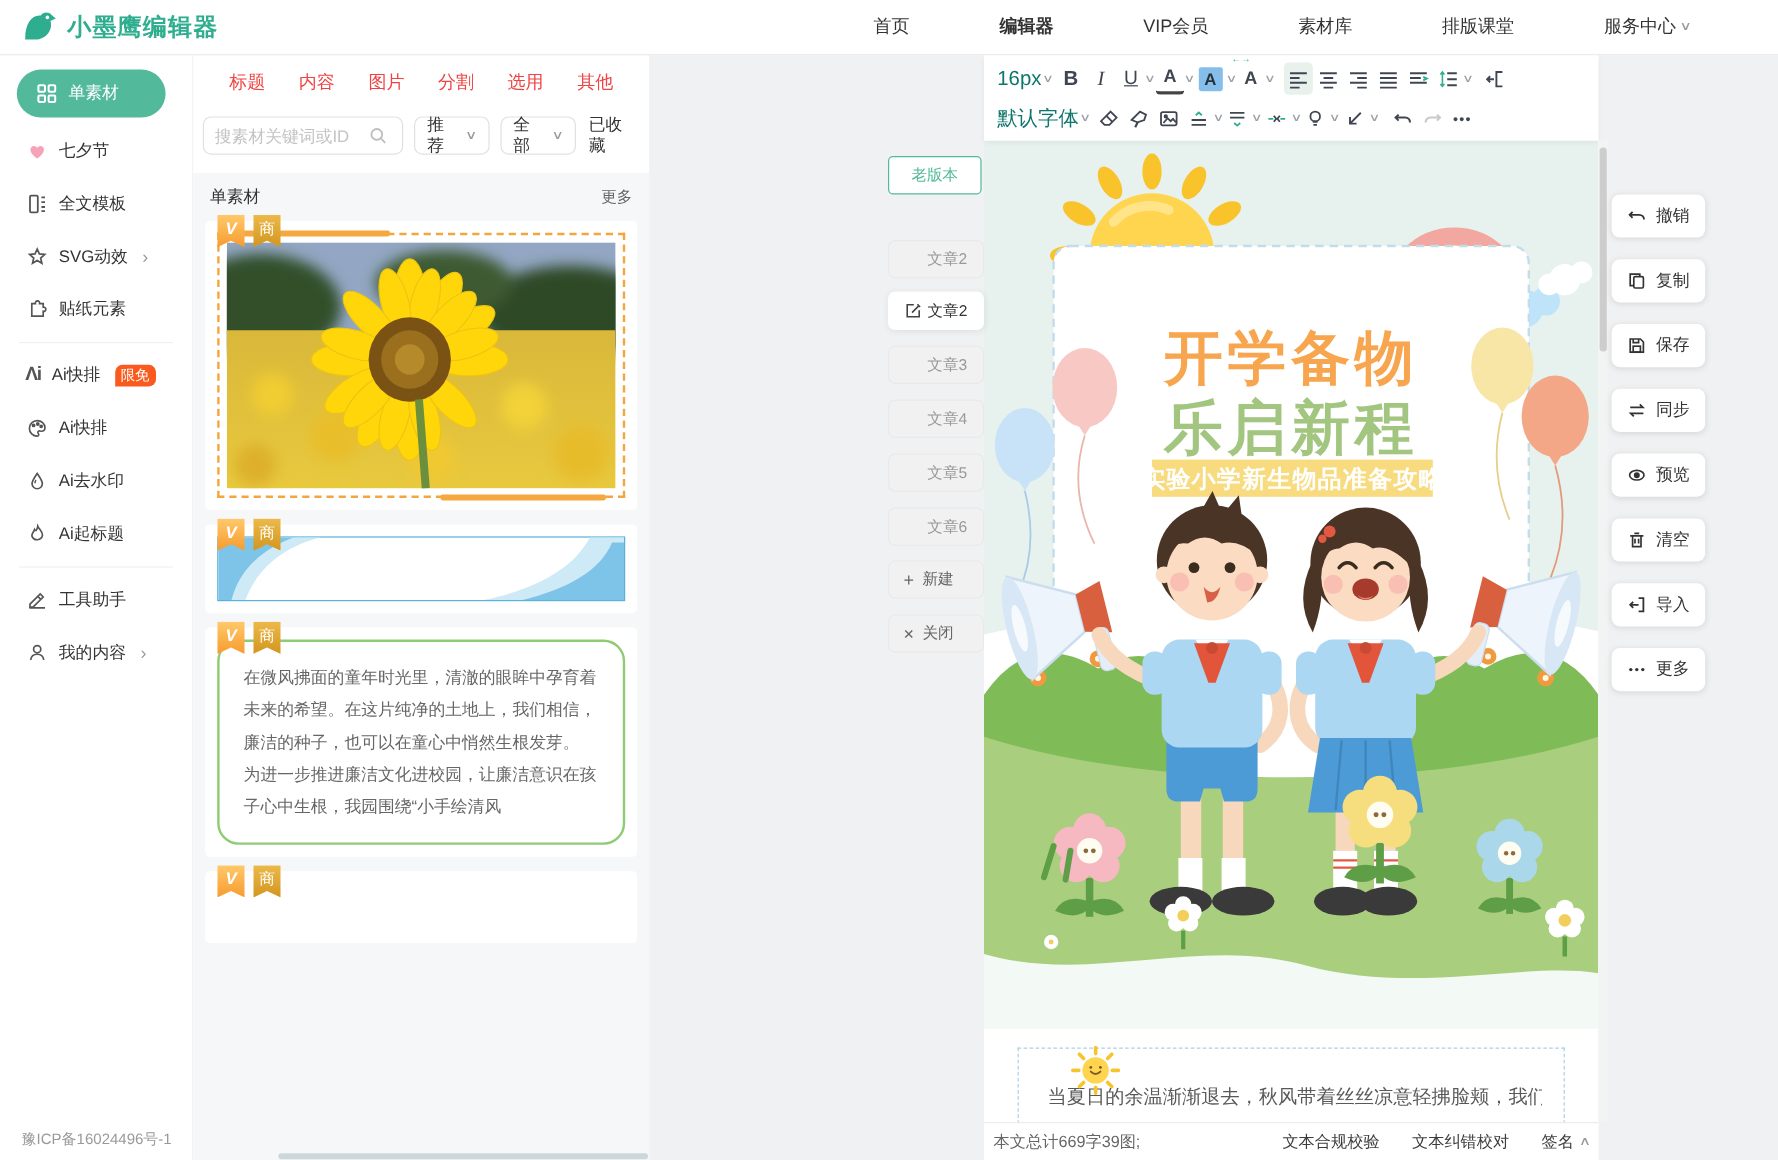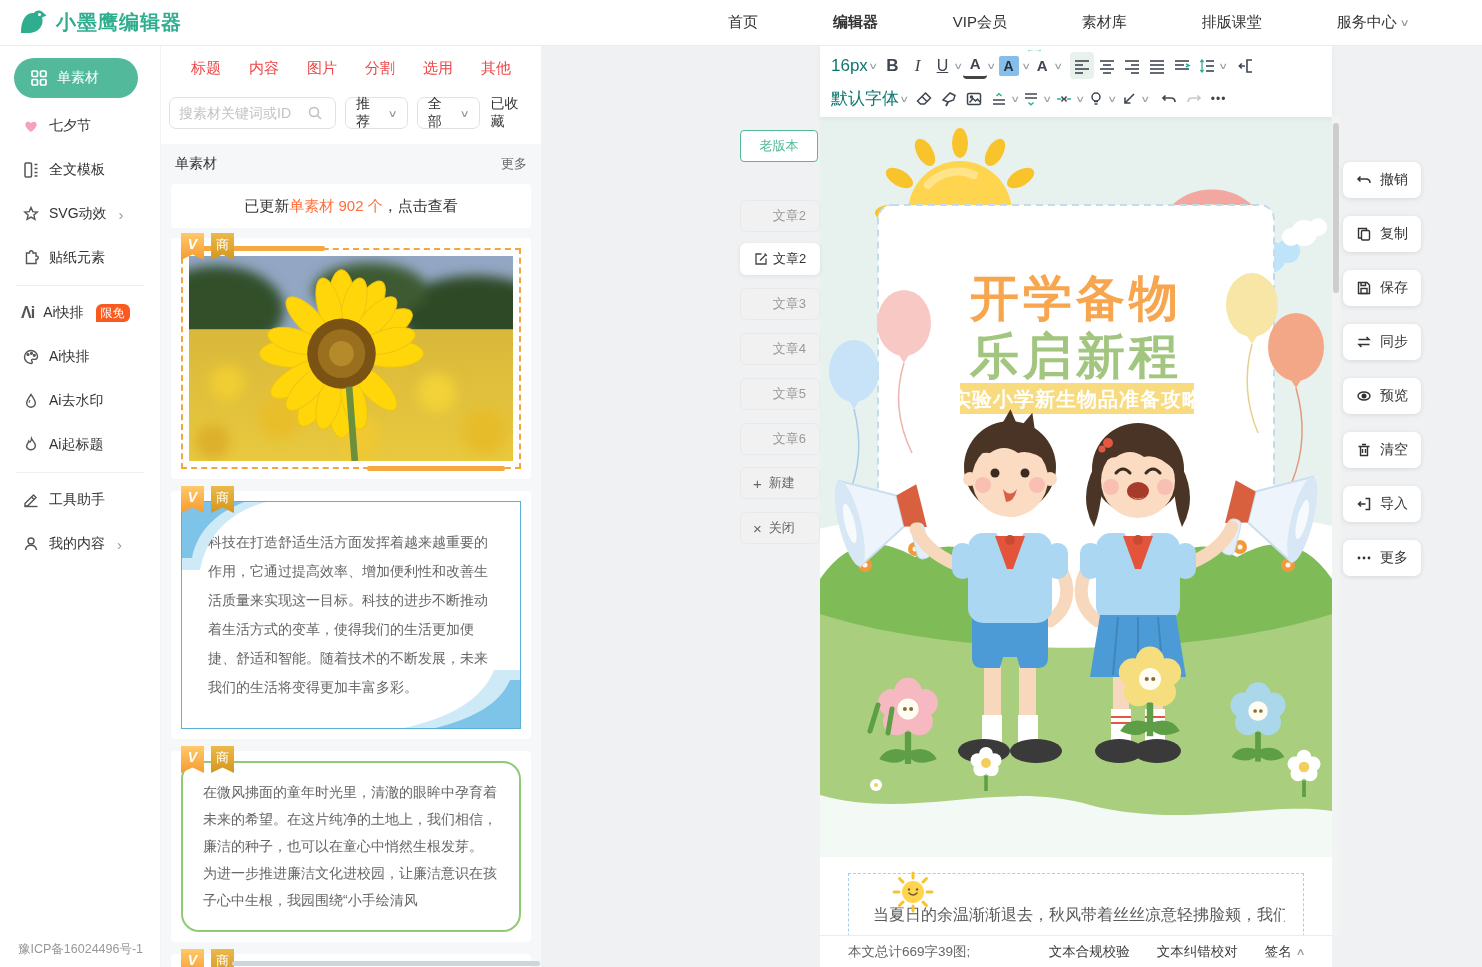--- a/index.html
+++ b/index.html
@@ -81,21 +81,21 @@
 .tb-abg{background:#85beea;border-radius:2px;width:20px;height:20px;display:flex;align-items:center;justify-content:center;font-size:14px;font-weight:bold;color:#263238}
 .tb-asp{position:relative;font-size:15px;font-weight:bold}
 .tb-asp .sp{position:absolute;top:-7px;left:-4px;right:-4px;font-size:8px;color:#2fae8f;letter-spacing:0}
 .tb-sep{width:6px}
 .canvas{position:absolute;top:71px;left:0;right:0;bottom:32px;background:#fff;overflow:hidden}
 .poster{display:block}
 .doc-section{position:relative;background:#fff;height:190px}
 .doc-block{position:absolute;left:28px;right:28px;top:16px;height:200px;border:1px dashed #a9cfe8;padding:22px 18px 0 24px}
 .doc-line{font-size:16px;color:#595959;line-height:37px;white-space:nowrap;overflow:hidden}
 .mini-sun{position:absolute;left:42px;top:-4px;z-index:2}
-.statusbar{position:absolute;left:0;right:0;bottom:0;height:32px;background:#fff;border-top:1px solid #ececec;display:flex;align-items:center;padding:0 28px;font-size:13.5px;color:#666;z-index:8}
+.statusbar{position:absolute;left:0;right:0;bottom:0;height:32px;background:#fff;border-top:1px solid #ececec;display:flex;align-items:center;padding:0 8px;font-size:13.5px;color:#666;z-index:8}
 .status-links{margin-left:auto;display:flex;gap:27px;color:#3c3c3c;align-items:center}
 .status-link{cursor:pointer;display:flex;align-items:center;gap:5px}
 .vscroll{position:absolute;left:1332px;top:117px;width:8px;bottom:32px;background:#f2f3f3;z-index:9}
 .vscroll-thumb{position:absolute;top:6px;left:1px;width:6px;height:170px;background:#cdcdcd;border-radius:3px}
 
 
 .action-btn{position:absolute;left:1343px;width:78px;height:36px;background:#fff;border-radius:7px;box-shadow:0 1px 5px rgba(0,0,0,.1);display:flex;align-items:center;justify-content:center;gap:8px;font-size:14px;color:#333;cursor:pointer;z-index:15}
 .aicon{width:16px;height:16px;flex:0 0 16px}
 svg{display:block}
 </style>
@@ -271,21 +271,20 @@
         <span>全部</span>
         <span class="caret">∨</span>
       </div>
       <span class="fav-link">已收藏</span>
     </div>
     <div class="mat-list">
       <div class="mat-header">
         <span>单素材</span>
         <span class="more">更多</span>
       </div>
-      <div class="notice"><span>已更新</span><span class="hl">单素材 902 个</span><span>，点击查看</span></div>
 
       <div class="mcard">
         <div class="badges">
           <span class="ribbon v">V</span>
           <span class="ribbon s">商</span>
         </div>
         <div class="photo-frame">
           <svg viewBox="0 0 340 210" preserveAspectRatio="none">
             <defs>
               <linearGradient id="fld" x1="0" y1="0" x2="0" y2="1">
@@ -348,21 +347,20 @@
         </div>
         <div class="text-card-blue">
           <svg class="corner" style="top:-2px;left:-2px" width="120" height="70" viewBox="0 0 120 70">
             <path d="M0 0 L95 0 C55 8 28 30 20 70 L0 70 Z" fill="#cfeaf7"></path>
             <path d="M0 0 L70 0 C40 10 18 28 12 58 L0 58 Z" fill="#7ec3e8"></path>
           </svg>
           <svg class="corner" style="bottom:-2px;right:-2px" width="150" height="60" viewBox="0 0 150 60">
             <path d="M150 60 L20 60 C70 52 110 32 122 0 L150 0 Z" fill="#cfeaf7"></path>
             <path d="M150 60 L55 60 C100 50 128 34 138 10 L150 10 Z" fill="#7ec3e8"></path>
           </svg>
-          <p>科技在打造舒适生活方面发挥着越来越重要的作用，它通过提高效率、增加便利性和改善生活质量来实现这一目标。科技的进步不断推动着生活方式的变革，使得我们的生活更加便捷、舒适和智能。随着技术的不断发展，未来我们的生活将变得更加丰富多彩。</p>
         </div>
       </div>
 
       <div class="mcard">
         <div class="badges">
           <span class="ribbon v">V</span>
           <span class="ribbon s">商</span>
         </div>
         <div class="text-card-green">
           <p>在微风拂面的童年时光里，清澈的眼眸中孕育着未来的希望。在这片纯净的土地上，我们相信，廉洁的种子，也可以在童心中悄然生根发芽。</p>

